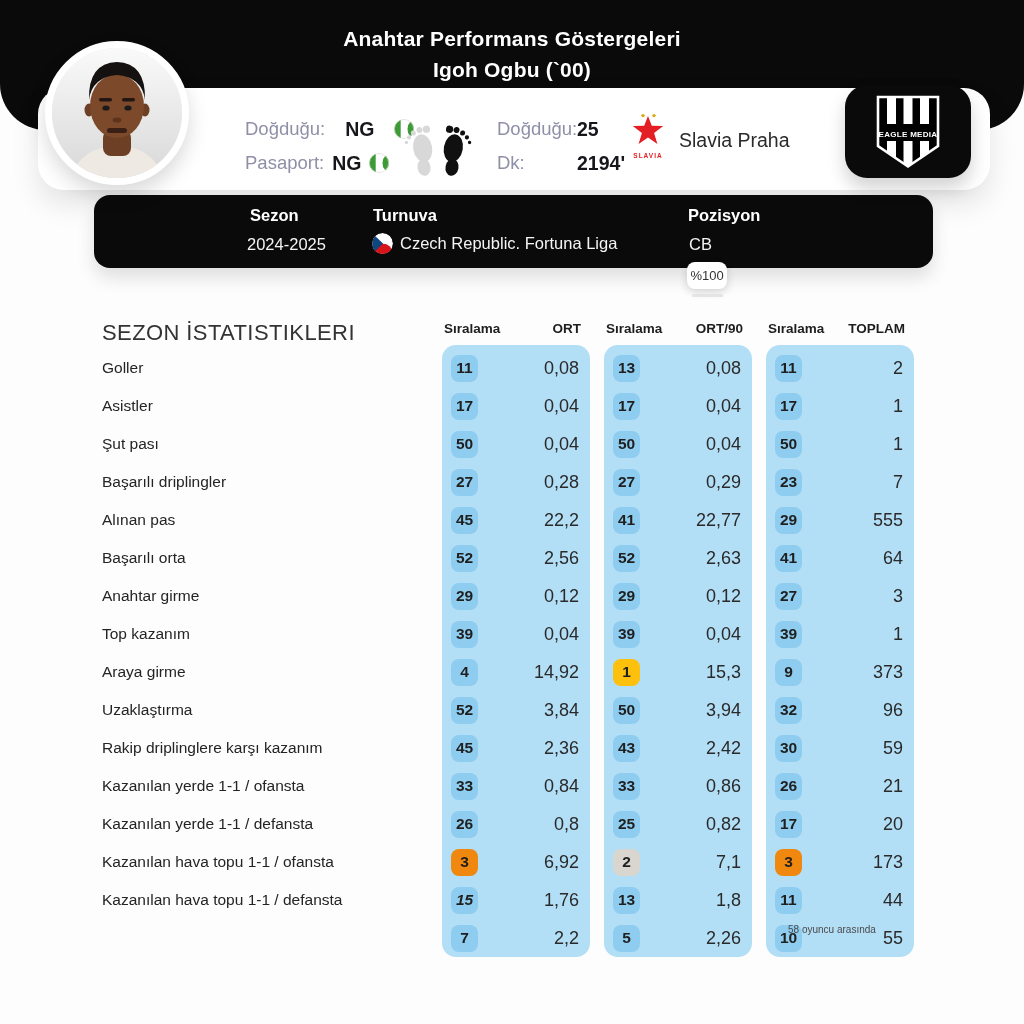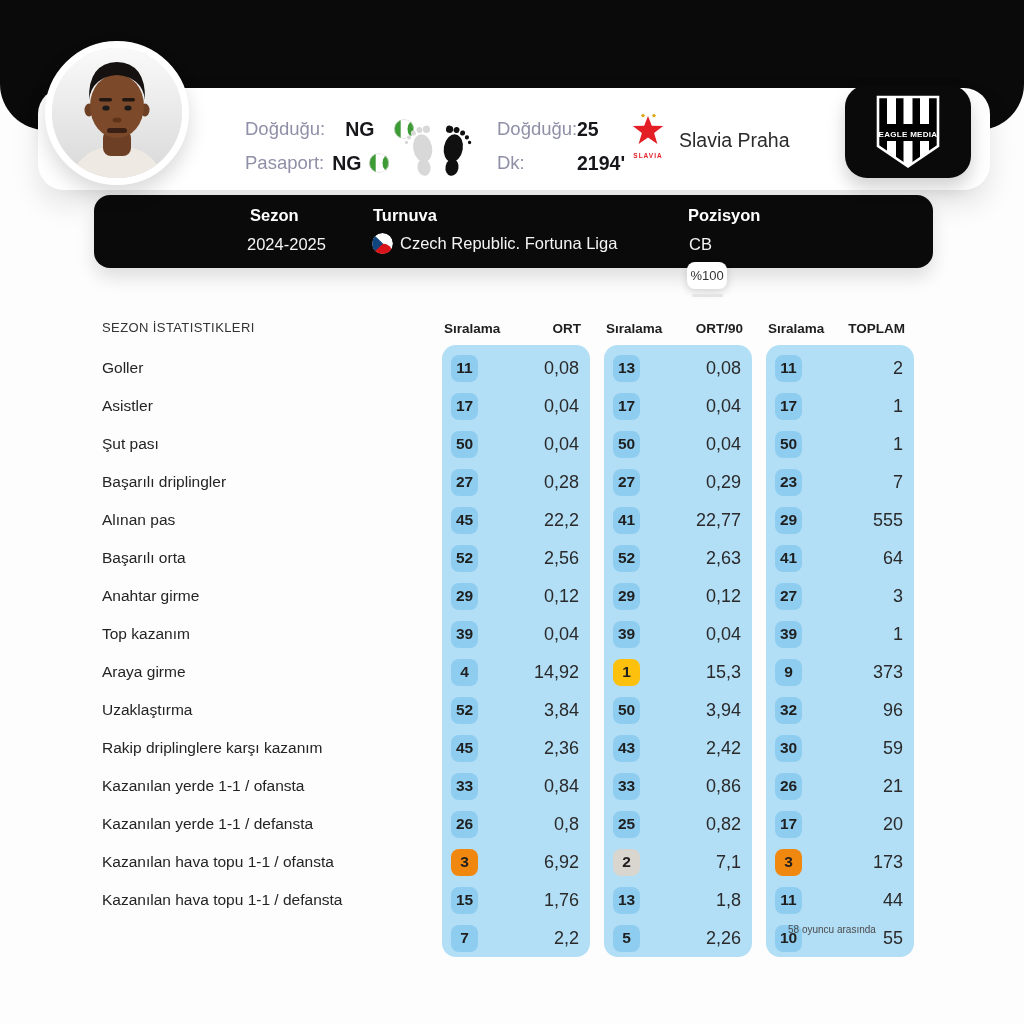--- a/index.html
+++ b/index.html
@@ -35,21 +35,21 @@
   .sb-h{position:absolute;top:11px;font-size:16.5px;font-weight:700;}
   .sb-v{position:absolute;top:40px;font-size:16.5px;font-weight:400;color:#f4f4f4;}
   .sb-flagrow{display:flex;align-items:center;gap:7px;}
   .flag-sm{width:21px;height:21px;border-radius:50%;overflow:hidden;flex:0 0 auto;}
   .pct-badge{position:absolute;left:687px;top:262px;width:40px;height:27px;background:#fff;
     border-radius:8px;display:flex;align-items:center;justify-content:center;font-size:13px;
     font-weight:500;color:#333;box-shadow:0 3px 8px rgba(0,0,0,.16);z-index:3;}
   .pct-line{position:absolute;left:692px;top:294px;width:31px;height:3px;background:#e4e4e4;
     border-radius:2px;z-index:3;}
   
-  .tbl-title{position:absolute;left:102px;top:320px;font-size:13px;font-weight:500;
+  .tbl-title{position:absolute;left:102px;top:320px;font-size:22px;font-weight:500;
     color:#333;letter-spacing:.4px;}
   .col-head{position:absolute;top:321px;width:148px;display:flex;justify-content:space-between;
     font-size:13.5px;font-weight:700;color:#1e1e1e;}
   .col-head .ch-l{margin-left:2px;}
   .col-head .ch-r{margin-right:9px;}
   .stat-labels{position:absolute;left:102px;top:345px;width:340px;padding-top:4px;}
   .row-label{height:38px;display:flex;align-items:center;font-size:15.5px;color:#242424;}
   .group{position:absolute;top:345px;width:148px;height:612px;border-radius:14px;
     padding-top:4px;box-sizing:border-box;}
   .cell{height:38px;display:flex;align-items:center;justify-content:space-between;
@@ -58,20 +58,24 @@
     justify-content:center;font-size:15.5px;font-weight:700;color:#1f1f1f;}
   .val{font-size:18px;font-weight:500;color:#2a2a2a;}
   .footnote{position:absolute;left:788px;top:924px;font-size:10px;color:#4b4b4b;}
 </style>
 </head>
 <body>
 
 <div id="canvas">
 
   <div class="top-band"></div>
+  <div class="main-title">
+    <div>Anahtar Performans Göstergeleri</div>
+    <div>Igoh Ogbu (`00)</div>
+  </div>
 
   <div class="info-card"></div>
 
   <div class="photo">
     <svg viewBox="0 0 130 130">
       <defs>
         <linearGradient id="pbg" x1="0" y1="0" x2="0" y2="1">
           <stop offset="0" stop-color="#fafafa"></stop>
             <stop offset="1" stop-color="#d8d8d8"></stop>
         </linearGradient>
@@ -283,21 +287,21 @@
       </div>
       <div class="cell">
         <span class="badge" style="background: rgb(142, 205, 240);">26</span>
         <span class="val">0,8</span>
       </div>
       <div class="cell">
         <span class="badge" style="background: rgb(240, 136, 15);">3</span>
         <span class="val">6,92</span>
       </div>
       <div class="cell">
-        <span class="badge" style="background: rgb(142, 205, 240);">15</span>
+        <span class="badge" style="background: rgb(142, 205, 240); font-style: italic;">15</span>
         <span class="val">1,76</span>
       </div>
       <div class="cell">
         <span class="badge" style="background: rgb(142, 205, 240);">7</span>
         <span class="val">2,2</span>
       </div>
     </div>
   <div class="group" style="left: 604px; background: rgb(178, 222, 246);">
       <div class="cell">
         <span class="badge" style="background: rgb(142, 205, 240);">13</span>

